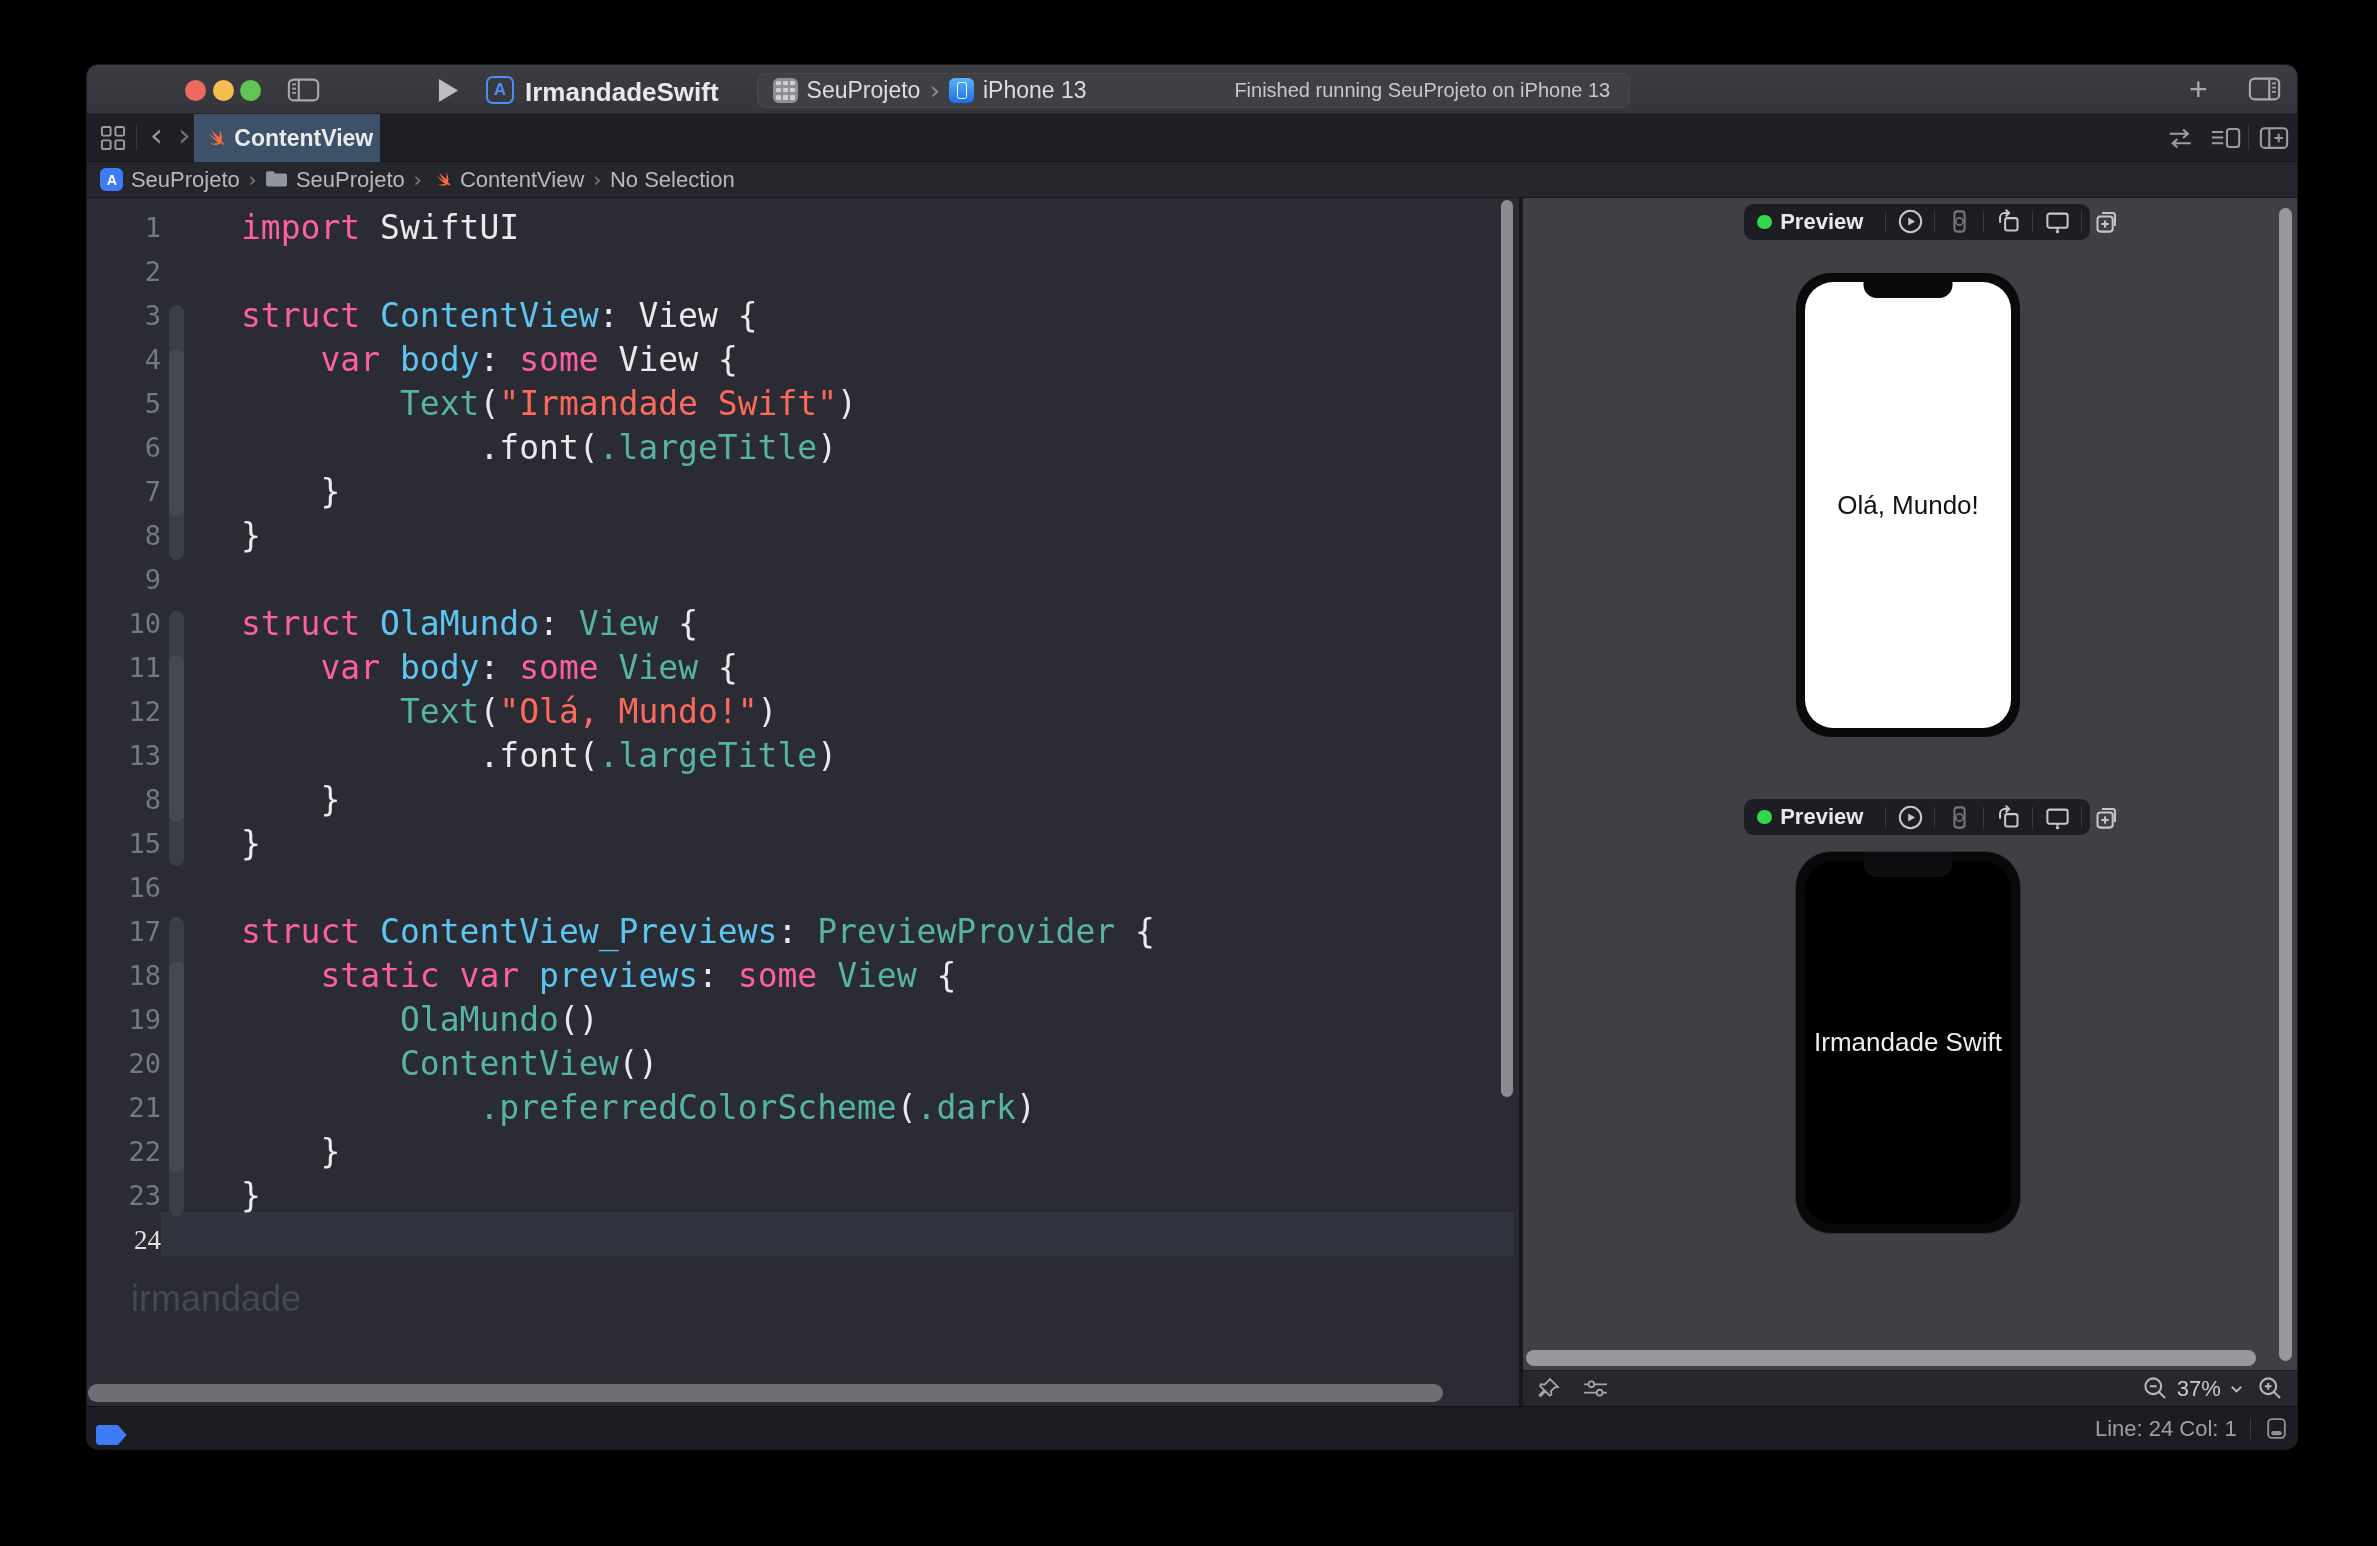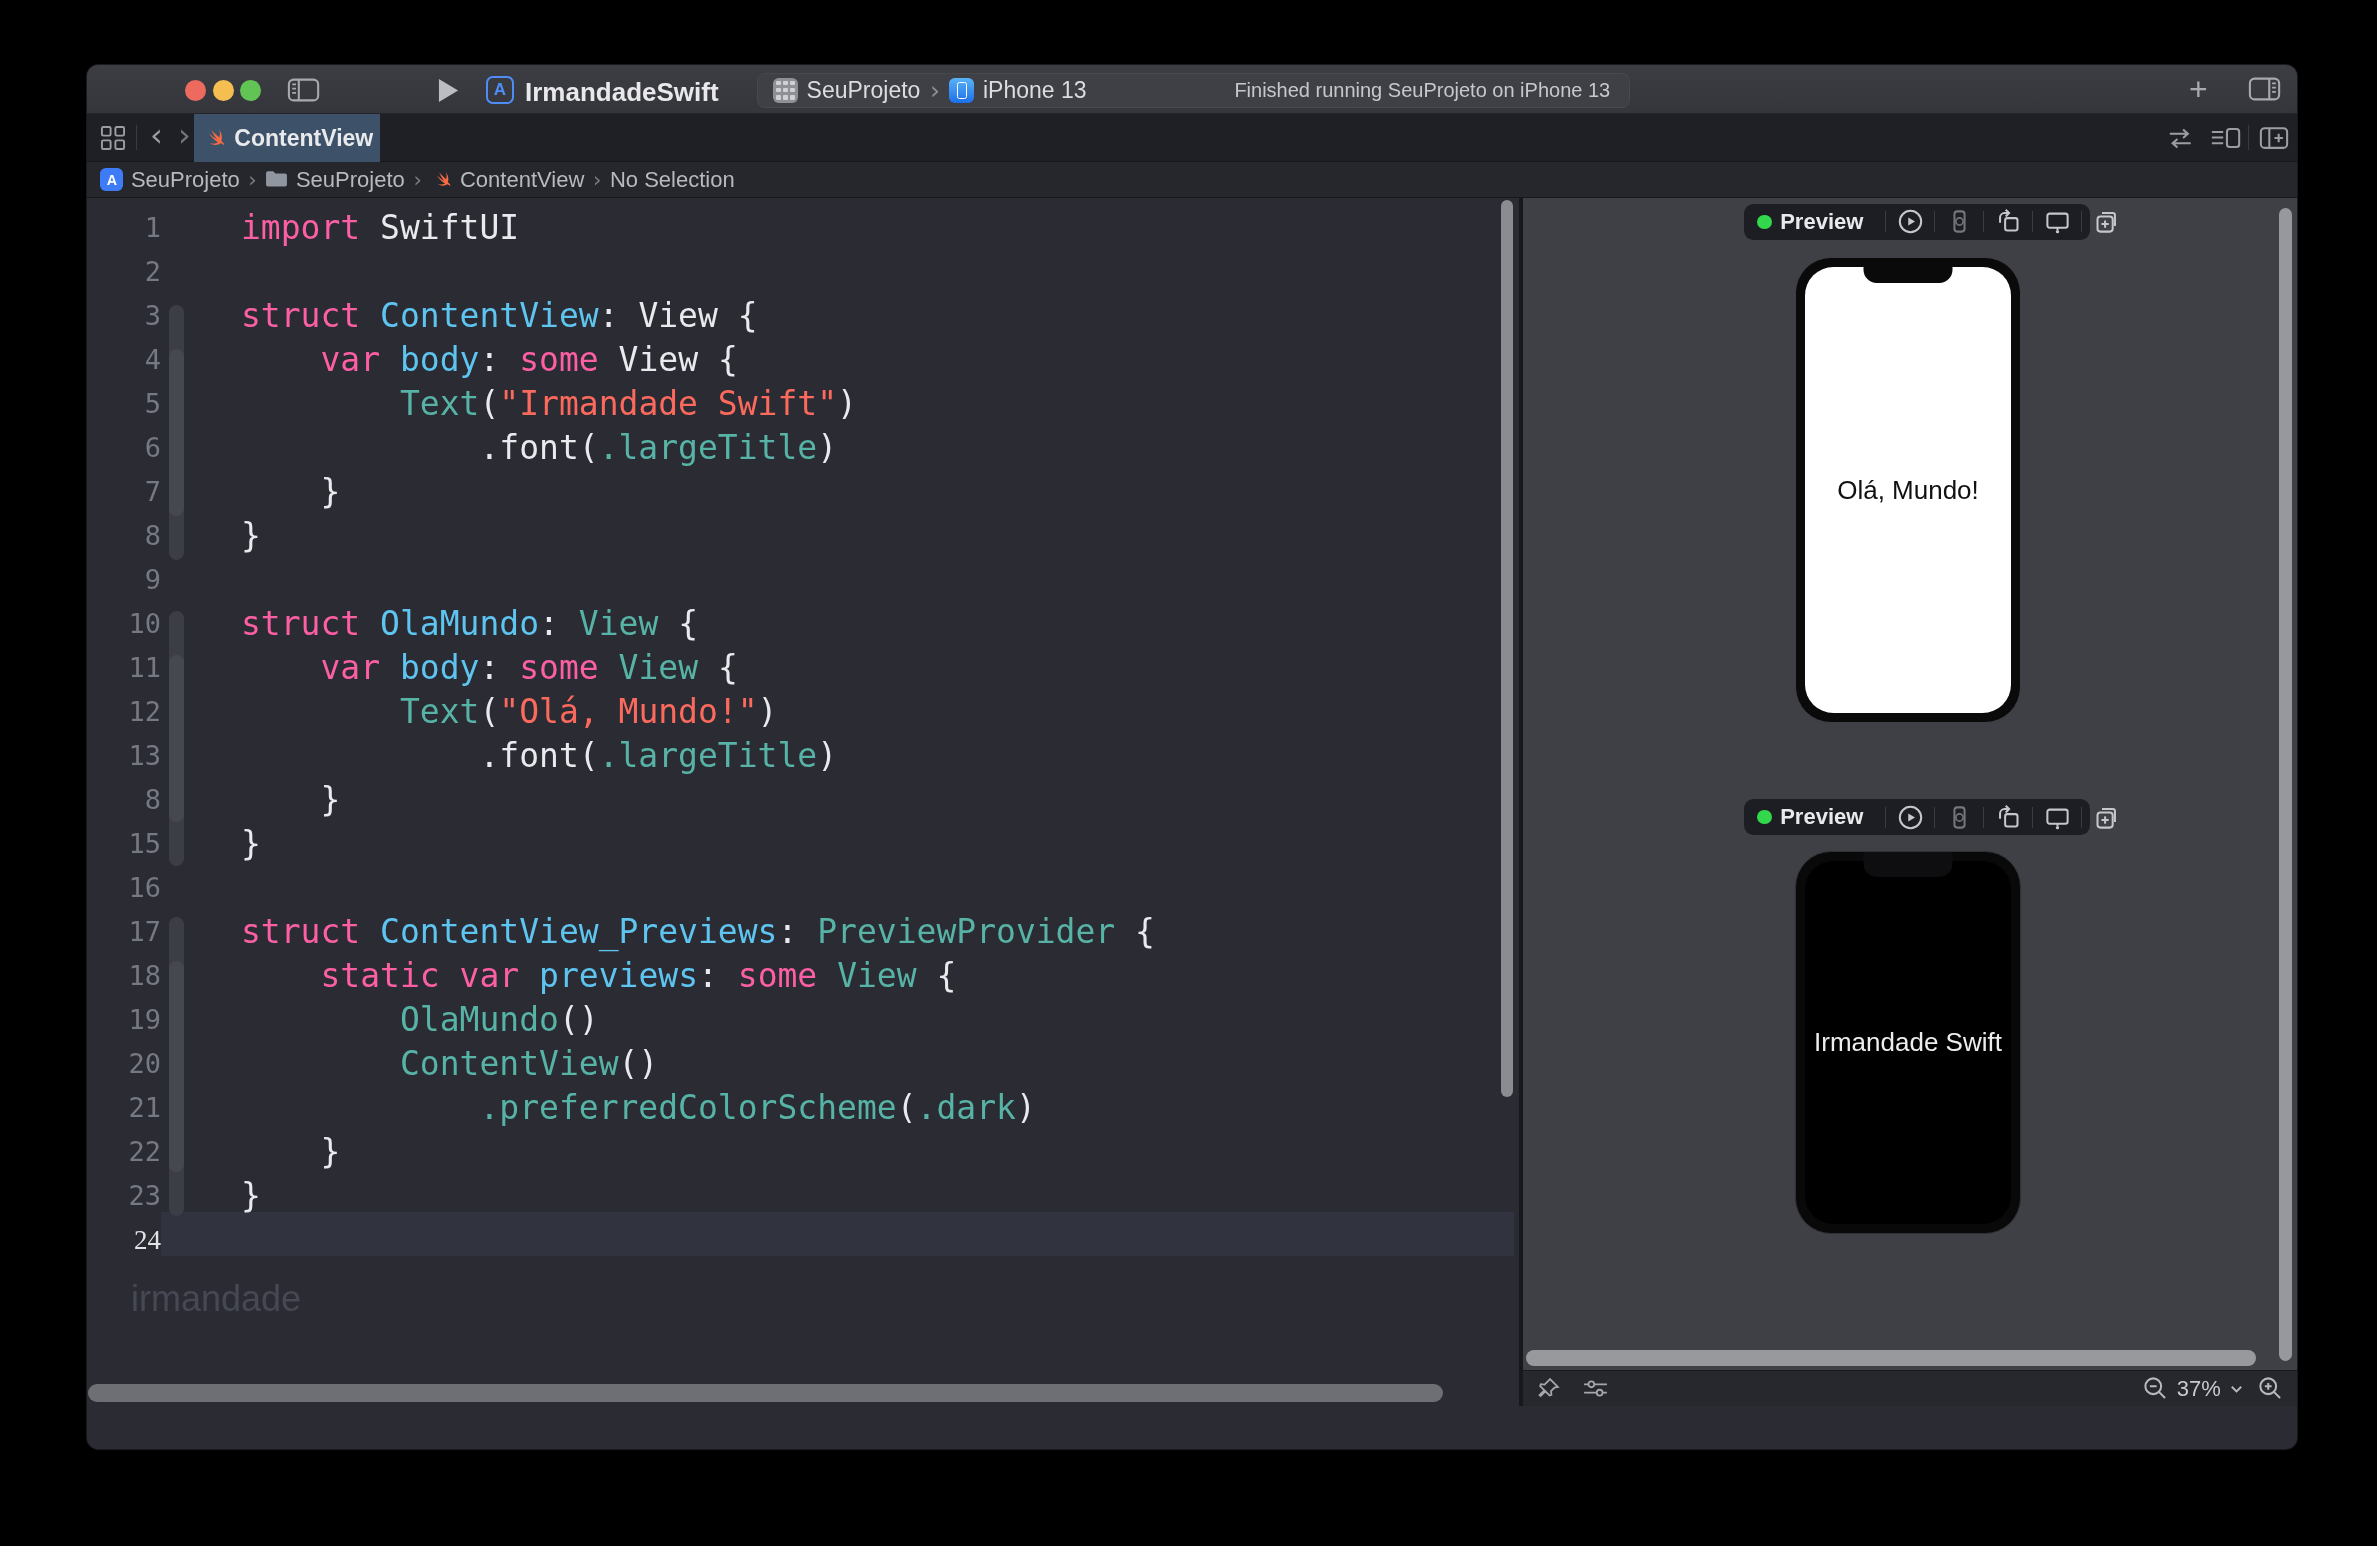--- a/index.html
+++ b/index.html
@@ -323,21 +323,21 @@
           <span class="pv-ic">
               <svg class="ic" width="27" height="27" viewBox="0 0 24 24">
                 <path d="M8 4.5h9.5a2 2 0 0 1 2 2V16" fill="none" stroke="#C6C7CB" stroke-width="1.8"></path>
                 <rect x="4" y="7.5" width="13.5" height="13.5" rx="2.5" fill="none" stroke="#C6C7CB" stroke-width="1.8"></rect>
                 <line x1="7.5" y1="14.2" x2="14" y2="14.2" stroke="#C6C7CB" stroke-width="1.8"></line>
                 <line x1="10.75" y1="11" x2="10.75" y2="17.5" stroke="#C6C7CB" stroke-width="1.8"></line>
               </svg>
             </span>
         </div>
 
-        <div class="phone phone--light" style="top:59px; height:466px;">
+        <div class="phone phone--light" style="top:74px; height:466px;">
           <div class="screen">
             <span class="phone-text">Olá, Mundo!</span>
           </div>
           <div class="notch"></div>
         </div>
 
         <div class="pv-pill" style="top:601px;">
           <span class="pv-dot"></span>
           <span class="pv-label">Preview</span>
           <span class="pv-div"></span>
@@ -426,16 +426,29 @@
           <svg class="ic" width="27" height="27" viewBox="0 0 24 24">
               <circle cx="10" cy="10" r="7" fill="none" stroke="#B7B9BD" stroke-width="1.8"></circle>
               <line x1="15.2" y1="15.2" x2="20.5" y2="20.5" stroke="#B7B9BD" stroke-width="1.8"></line>
               <line x1="7" y1="10" x2="13" y2="10" stroke="#B7B9BD" stroke-width="1.8"></line>
               <line x1="10" y1="7" x2="10" y2="13" stroke="#B7B9BD" stroke-width="1.8"></line>
             </svg>
         </span>
       </div>
     </div>
 
+    <div class="statusbar">
+      <div class="bp-tag"></div>
+      <div class="sb-right">
+        <span class="sb-pos">Line: 24  Col: 1</span>
+        <span class="sb-div"></span>
+        <span>
+          <svg class="ic" width="25" height="25" viewBox="0 0 24 24">
+              <rect x="4" y="3" width="16" height="18" rx="3.5" fill="none" stroke="#8E9095" stroke-width="1.8"></rect>
+              <rect x="7" y="14.5" width="10" height="4" rx="2" fill="#8E9095"></rect>
+            </svg>
+        </span>
+      </div>
+    </div>
 
   </div>
 </div>
 
 
 </body></html>

